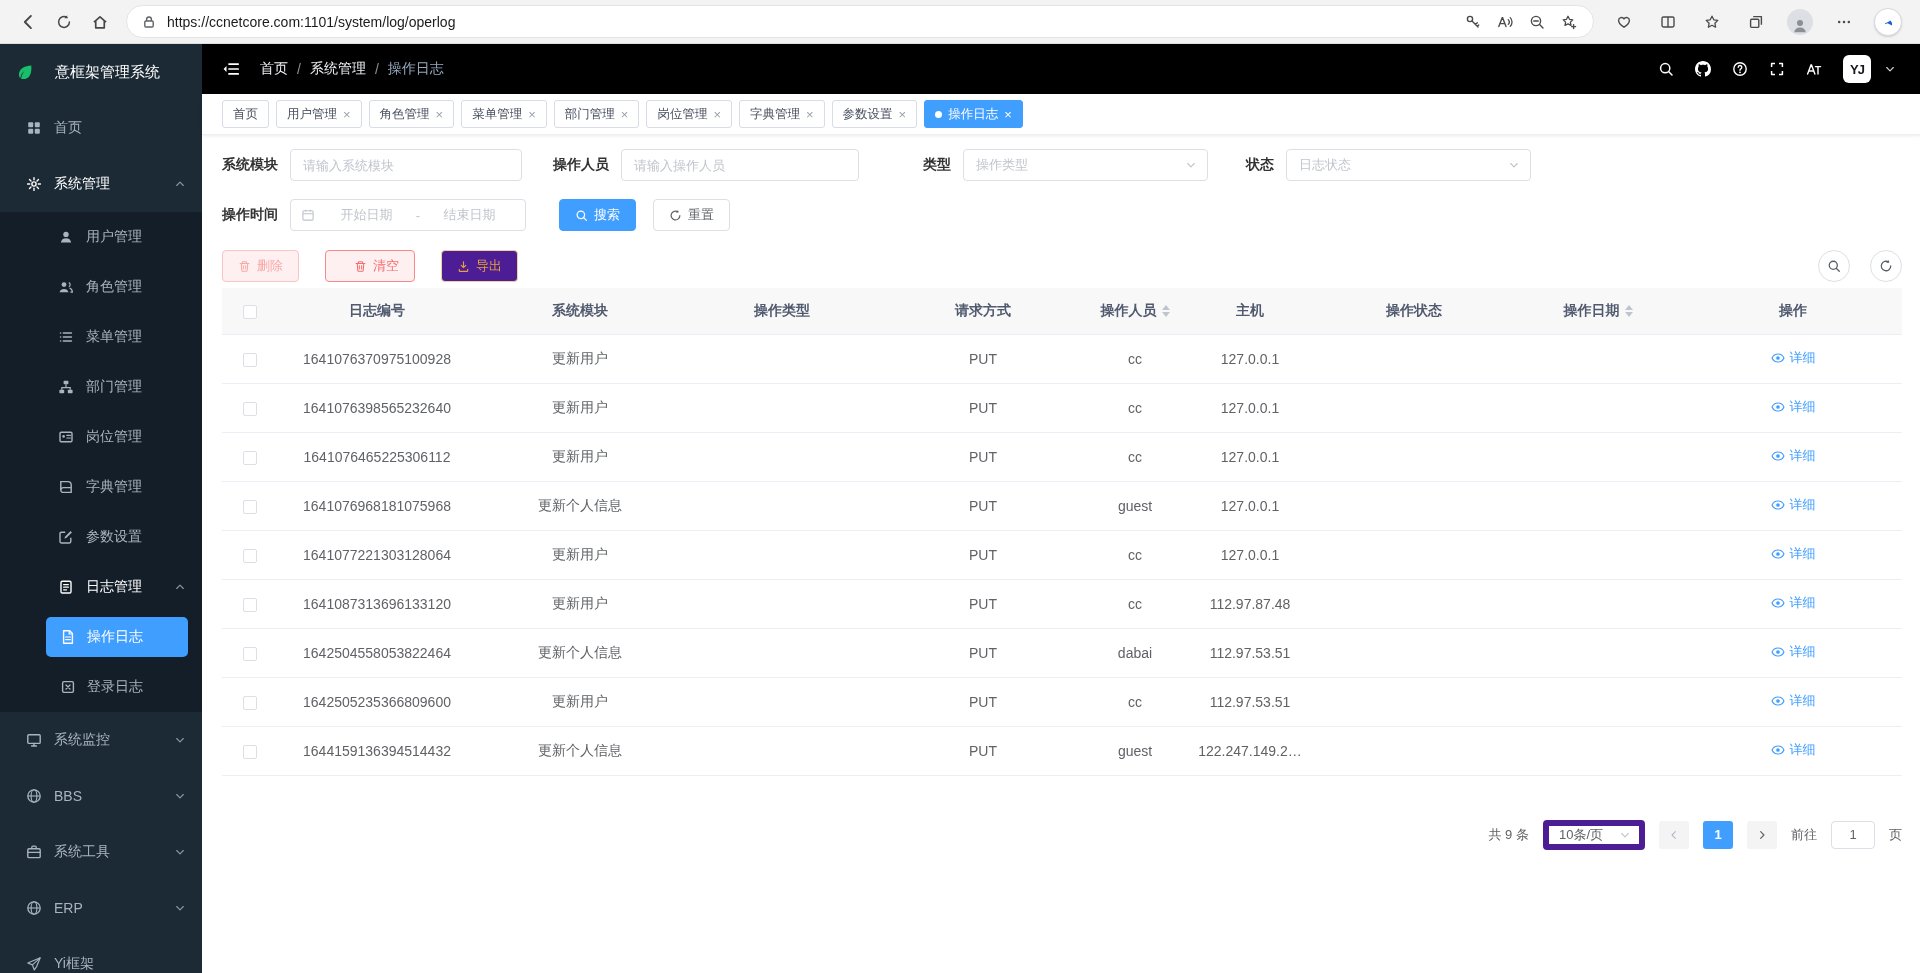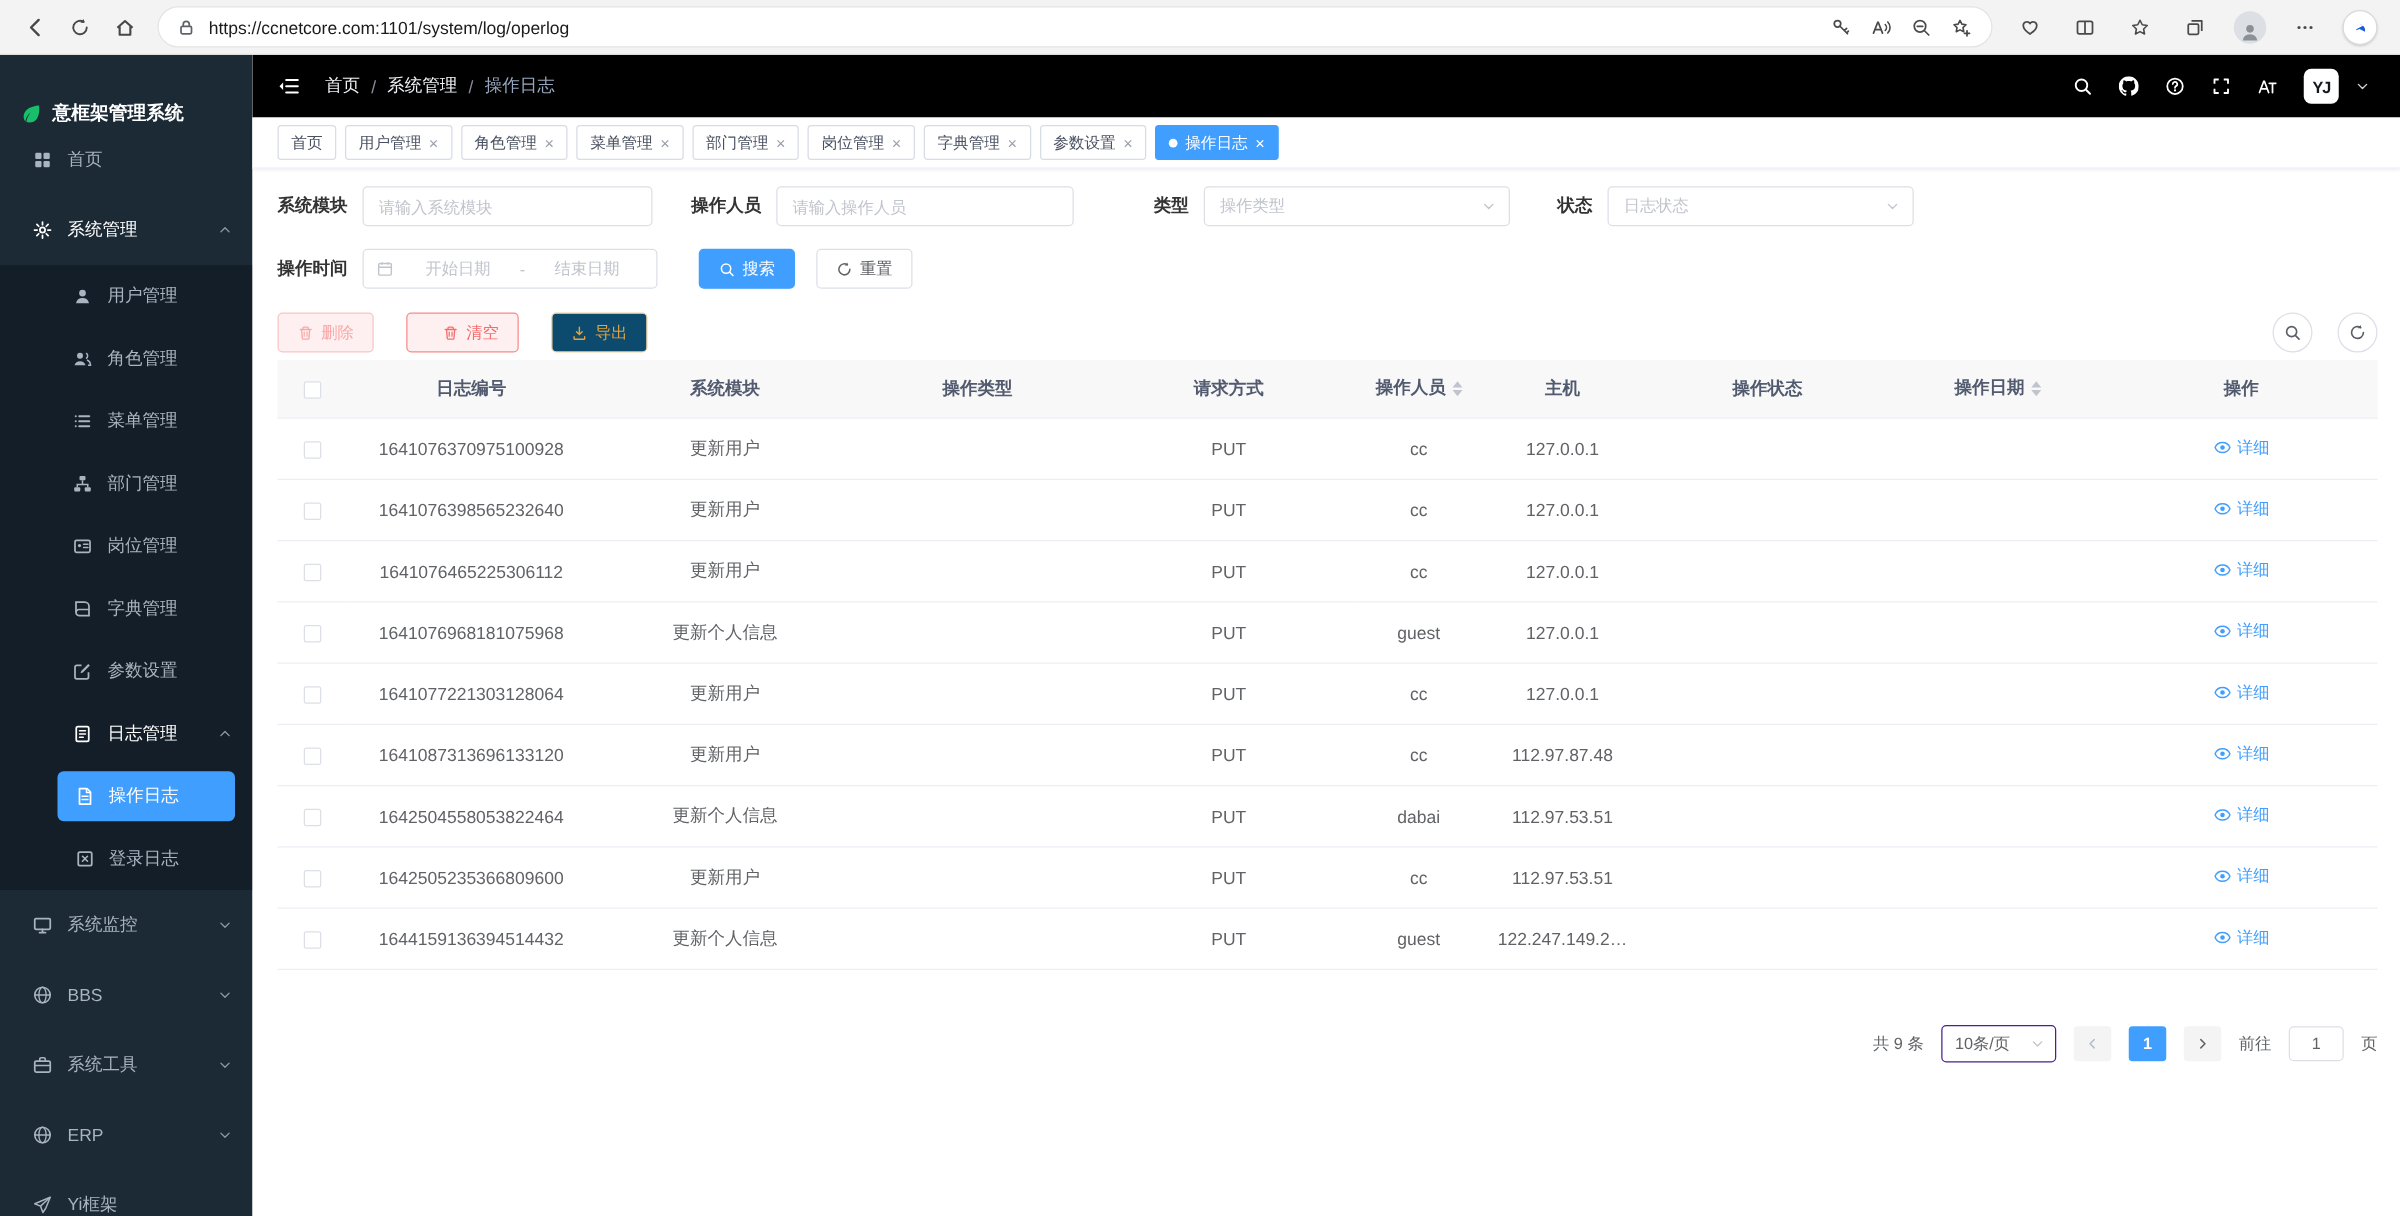--- a/index.html
+++ b/index.html
@@ -20,21 +20,21 @@
   .addr .url { flex:1; margin-left:10px; font-size:14px; color:#1b1b1b; white-space:nowrap; overflow:hidden; }
   .addr-ic { width:32px; height:28px; display:flex; align-items:center; justify-content:center; color:#4a4a4a; border-radius:5px; cursor:pointer; }
   .chrome-right { display:flex; align-items:center; gap:8px; padding:0 4px; }
   .crbtn { width:36px; height:34px; display:flex; align-items:center; justify-content:center; color:#4a4a4a; border-radius:6px; cursor:pointer; }
   .avatar-circ { width:26px; height:26px; border-radius:50%; background:#dcdfe3; color:#8b9096; display:flex; align-items:flex-end; justify-content:center; overflow:hidden; }
   .bing-badge { width:28px; height:28px; border-radius:50%; background:#fff; border:1px solid #d7dade; display:flex; align-items:center; justify-content:center; box-shadow:0 1px 2px rgba(0,0,0,.15); }
 
   
   .app { flex:1; display:flex; min-height:0; }
   .sidebar { width:202px; background:#1c2a35; color:#a8b4bf; flex-shrink:0; overflow:hidden; }
-  .logo { height:56px; display:flex; align-items:flex-end; gap:8px; padding-left:16px; color:#fff; font-size:15px; font-weight:700; white-space:nowrap; }
+  .logo { height:56px; display:flex; align-items:center; gap:21px; padding-left:16px; color:#fff; font-size:15px; font-weight:400; white-space:nowrap; }
   .leaf { color:#19be6b; }
   .mi { height:56px; display:flex; align-items:center; gap:12px; padding:0 16px 0 26px; font-size:14px; cursor:pointer; white-space:nowrap; }
   .mi .chev { margin-left:auto; color:#8b98a5; }
   .mi.open { color:#fff; }
   .sub { background:#141e28; }
   .mi2 { height:50px; display:flex; align-items:center; gap:12px; padding-left:58px; font-size:14px; cursor:pointer; white-space:nowrap; }
   .mi2 .chev { margin-left:auto; margin-right:16px; color:#8b98a5; }
   .mi2.open { color:#fff; }
   .mi3 { height:50px; display:flex; align-items:center; cursor:pointer; }
   .pill { margin-left:46px; margin-right:14px; flex:1; height:40px; border-radius:5px; display:flex; align-items:center; gap:11px; padding-left:14px; font-size:14px; white-space:nowrap; }
@@ -77,39 +77,39 @@
   .fdate { width:236px; height:32px; border:1px solid #dcdfe6; border-radius:4px; display:flex; align-items:center; padding:0 10px; font-size:13px; background:#fff; cursor:pointer; }
   .fdate .cal { color:#c0c4cc; margin-right:6px; }
   .fdate .dtxt { flex:1; text-align:center; color:#c0c4cc; }
   .fdate .dsep { color:#c0c4cc; padding:0 4px; }
   .btn { height:32px; border:1px solid #dcdfe6; border-radius:4px; background:#fff; color:#606266; font-size:13px; font-family:inherit; display:inline-flex; align-items:center; gap:6px; padding:0 15px; cursor:pointer; white-space:nowrap; }
   .btn.primary { background:#409eff; border-color:#409eff; color:#fff; margin-left:33px; }
   .btn.plain { margin-left:17px;font-family:Liberation Mono, monospace; }
   .trow { display:flex; align-items:center; gap:26px; margin-top:19px; }
   .btn.del { background:#fef0f0; border-color:#fbc4c4; color:#f9a7a7; cursor:not-allowed; }
   .btn.clear { background:#fef0f0; border-color:#f78989; color:#f56c6c;padding-left:28px; }
-  .btn.export { background:#0c4a6e; border-color:#f3d19e; color:#e6a23c; }
+  .btn.export { background:#4c1d95; border-color:#f3d19e; color:#e6a23c; }
   .tspacer { flex:1; }
   .cbtn { width:32px; height:32px; border:1px solid #dcdfe6; border-radius:50%; background:#fff; display:flex; align-items:center; justify-content:center; color:#5a5e66; cursor:pointer; margin-left:-14px; }
   .cbtn + .cbtn { margin-left:-6px; margin-right:0; }
   .trow .cbtn:first-of-type { margin-left:auto; }
 
   
   table.tbl { width:1680px; border-collapse:collapse; table-layout:fixed; margin-top:6px; }
   .tbl th { height:46px; background:#f8f8f9; color:#515a6e; font-size:14px; font-weight:700; border-bottom:1px solid #ebeef5; text-align:center; white-space:nowrap; }
   .tbl td { height:49px; border-bottom:1px solid #ebeef5; font-size:14px; color:#606266; text-align:center; white-space:nowrap; overflow:hidden; text-overflow:ellipsis; }
   .cb { width:14px; height:14px; border:1px solid #dcdfe6; border-radius:2px; background:#fff; display:inline-block; vertical-align:middle; cursor:pointer; }
   .sort { display:inline-flex; flex-direction:column; vertical-align:middle; margin-left:5px; cursor:pointer; }
   .s-up { width:0; height:0; border:4px solid transparent; border-bottom:5px solid #c0c4cc; margin-bottom:2px; }
   .s-dn { width:0; height:0; border:4px solid transparent; border-top:5px solid #c0c4cc; }
   .detail { color:#409eff; font-size:13px; display:inline-flex; align-items:center; gap:5px; cursor:pointer; }
 
   
   .pager { margin-top:44px; display:flex; align-items:center; justify-content:flex-end; gap:14px; font-size:13px; color:#606266; padding-bottom:30px; }
-  .psize { height:30px; border:1px solid #4c1d95; border-radius:4px; background:#fff; display:flex; align-items:center; gap:16px; padding:0 8px 0 10px; cursor:pointer; }
+  .psize { height:30px; border:6px solid #4c1d95; border-radius:4px; background:#fff; display:flex; align-items:center; gap:16px; padding:0 8px 0 10px; cursor:pointer; }
   .pbtn { width:30px; height:28px; background:#f4f4f5; border-radius:3px; display:flex; align-items:center; justify-content:center; cursor:pointer; }
   .pbtn.prev { color:#b4bccc; } .pbtn.next { color:#606266; }
   .pcur { width:30px; height:28px; background:#409eff; color:#fff; border-radius:3px; display:flex; align-items:center; justify-content:center; font-weight:700; cursor:pointer; }
   .pgoto { width:44px; height:28px; border:1px solid #dcdfe6; border-radius:4px; text-align:center; font-size:13px; color:#606266; outline:none; }
 </style>
 </head>
 <body>
 
 <svg width="0" height="0" style="position:absolute">
   <defs>

